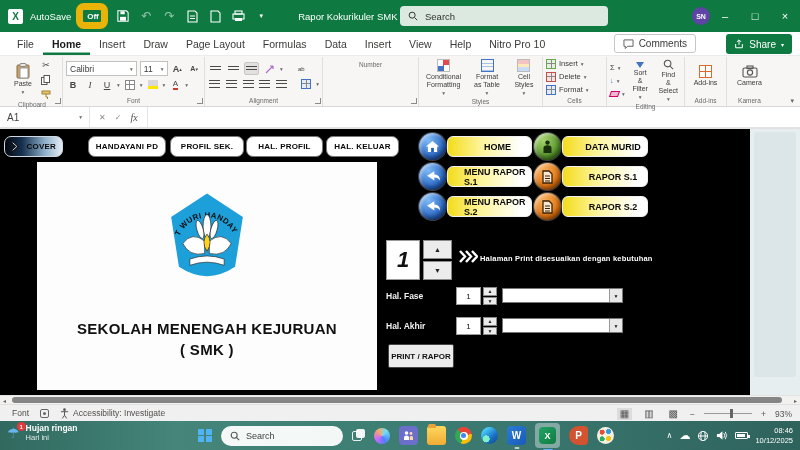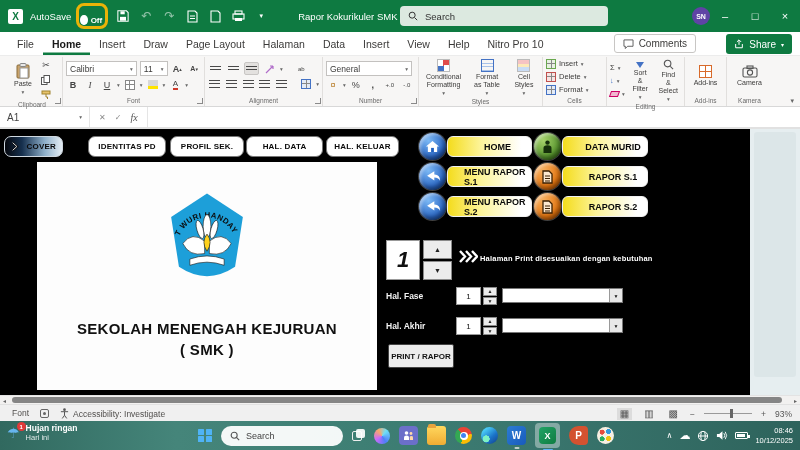--- a/index.html
+++ b/index.html
@@ -3,21 +3,21 @@
 <meta charset="utf-8">
 <style>
   *{box-sizing:border-box;margin:0;padding:0}
   body{margin:0;background:#888}
   .screen{position:relative;width:800px;height:450px;font-family:"Liberation Sans",sans-serif;overflow:hidden;background:#fff}
 
   
   .titlebar{position:relative;display:flex;align-items:center;height:32px;background:#0e7a41;color:#fff;padding:0 8px;gap:7px}
   .xl-badge{width:15px;height:15px;background:#fff;border-radius:2px;color:#0e7a41;font-weight:bold;font-size:10px;display:flex;align-items:center;justify-content:center;flex:0 0 auto}
   .autosave{display:flex;align-items:center;gap:5px;font-size:9.5px}
-  .toggle{width:32px;height:26px;border:3px solid #eab308;border-radius:8px;display:flex;align-items:flex-end;padding:1px 3px 1px 1px;gap:3px}
+  .toggle{width:32px;height:26px;border:7px solid #eab308;border-radius:8px;display:flex;align-items:flex-end;padding:1px 3px 1px 1px;gap:3px}
   .knob{width:10px;height:10px;background:#fff;border-radius:50%}
   .toggle-state{font-size:8px;font-weight:bold}
   .qa{width:16px;height:18px;display:flex;align-items:center;justify-content:center;font-size:12px}
   .dim{opacity:.55}
   .title-text{font-size:9.5px;margin-left:22px;white-space:nowrap}
   .search-box{position:absolute;left:400px;top:6px;width:208px;height:20px;background:#dce9e0;border-radius:4px;display:flex;align-items:center;gap:7px;padding:0 8px;color:#333;font-size:9.5px}
   .avatar{position:absolute;left:692px;top:7px;width:18px;height:18px;border-radius:50%;background:#5f43a5;color:#fff;font-size:7px;font-weight:bold;display:flex;align-items:center;justify-content:center}
   .win-controls{position:absolute;right:0;top:0;height:32px;display:flex}
   .win-btn{width:30px;height:32px;display:flex;align-items:center;justify-content:center;font-size:11px;color:#fff}
 
@@ -211,21 +211,21 @@
       <span class="win-btn">×</span>
     </div>
   </div>
 
   <div class="menubar">
     <span class="menu-tab">File</span>
     <span class="menu-tab active">Home</span>
     <span class="menu-tab">Insert</span>
     <span class="menu-tab">Draw</span>
     <span class="menu-tab">Page Layout</span>
-    <span class="menu-tab">Halaman</span>
+    <span class="menu-tab">Formulas</span>
     <span class="menu-tab">Data</span>
     <span class="menu-tab">Insert</span>
     <span class="menu-tab">View</span>
     <span class="menu-tab">Help</span>
     <span class="menu-tab">Nitro Pro 10</span>
     <span class="comments-btn">
       <svg width="11" height="10" viewBox="0 0 12 11">
           <path d="M1 1 h10 v7 h-6 l-2.5 2.5 v-2.5 h-1.5 z" fill="none" stroke="#555" stroke-width="1"></path>
         </svg>
       <span>Comments</span>
@@ -364,34 +364,20 @@
           <span class="caret">▾</span>
         </span>
       </div>
       <div class="rlabel">
           <span>Alignment</span>
         </div>
       <span class="launcher"></span>
     </div>
 
     <div class="rgroup" style="width:96px">
-      <div class="rbody rcol" style="align-items:stretch">
-        <span class="combo" style="width:86px">
-            <span>General</span>
-            <span class="caret">▾</span>
-          </span>
-        <span class="rrow">
-          <span class="ico" style="color:#b5771e">¤</span>
-          <span class="caret">▾</span>
-          <span class="ico">%</span>
-          <span class="ico" style="font-weight:bold">,</span>
-          <span class="ico" style="font-size:6px">+.0</span>
-          <span class="ico" style="font-size:6px">-.0</span>
-        </span>
-      </div>
       <div class="rlabel">
           <span>Number</span>
         </div>
       <span class="launcher"></span>
     </div>
 
     <div class="rgroup" style="width:124px">
       <div class="rbody">
         <span class="bigbtn" style="width:46px">
             <span class="cf-ico"></span>
@@ -519,27 +505,27 @@
   <div class="worksheet">
 
     <div class="navpill first" style="left:4px;width:59px">
       <svg width="9" height="11" viewBox="0 0 9 11">
           <path d="M2 1 L7 5.5 L2 10" fill="none" stroke="#0c0c0c" stroke-width="2.6"></path>
           <path d="M2 1 L7 5.5 L2 10" fill="none" stroke="#e8eef5" stroke-width="1.1"></path>
         </svg>
       <span class="lbl">COVER</span>
     </div>
     <div class="navpill" style="left:88px;width:78px">
-        <span>IDENTITAS PD</span>
+        <span>HANDAYANI PD</span>
       </div>
     <div class="navpill" style="left:170px;width:74px">
         <span>PROFIL SEK.</span>
       </div>
     <div class="navpill" style="left:246px;width:77px">
-        <span>HAL. DATA</span>
+        <span>HAL. PROFIL</span>
       </div>
     <div class="navpill" style="left:326px;width:73px">
         <span>HAL. KELUAR</span>
       </div>
 
     <div class="coverpanel">
       <svg class="logo" width="78" height="92" viewBox="0 0 100 118">
         <path d="M50 2 L96 32 L86 96 Q50 120 14 96 L4 32 Z" fill="#1d9fd9"></path>
         <path id="arcpath" d="M15 56 A38 38 0 0 1 85 56" fill="none"></path>
         <text font-size="10" font-weight="bold" fill="#0b0b0b" font-family="Liberation Sans, sans-serif" letter-spacing="0.5"><textPath href="#arcpath" startOffset="50%" text-anchor="middle">TUT WURI HANDAYANI</textPath></text>
@@ -655,21 +641,21 @@
     <span class="harrow" style="left:3px">◂</span>
     <span class="hthumb"></span>
     <span class="harrow" style="right:3px">▸</span>
   </div>
 
   <div class="statusbar">
     <span>Font</span>
     <span class="macro-ico">
         <i></i>
       </span>
-    <span style="display:flex;align-items:flex-end;gap:4px">
+    <span style="display:flex;align-items:center;gap:4px">
       <svg width="9" height="11" viewBox="0 0 10 12">
           <circle cx="5" cy="1.8" r="1.5" fill="#555"></circle>
           <path d="M1 4 H9 M5 4 V8 M5 8 L2.5 11.5 M5 8 L7.5 11.5" stroke="#555" fill="none" stroke-width="1.1"></path>
         </svg>
       <span>Accessibility: Investigate</span>
     </span>
     <span class="sb-right">
       <span class="viewico sel">▦</span>
       <span class="viewico">▥</span>
       <span class="viewico">▩</span>

